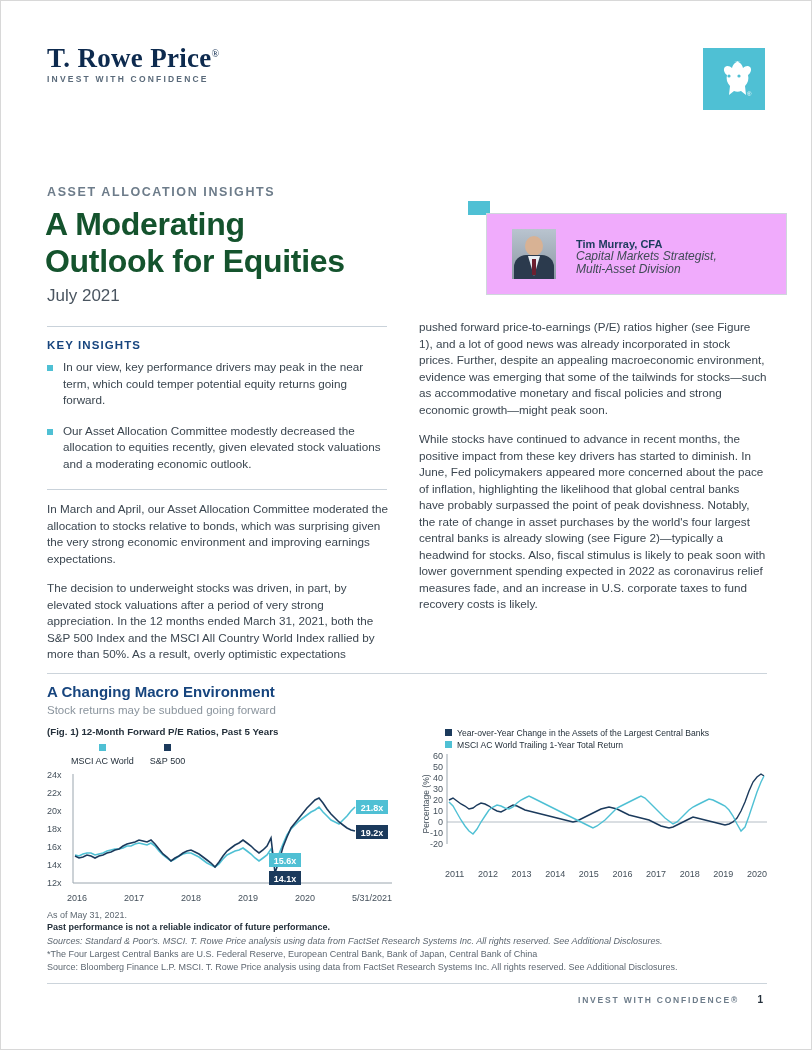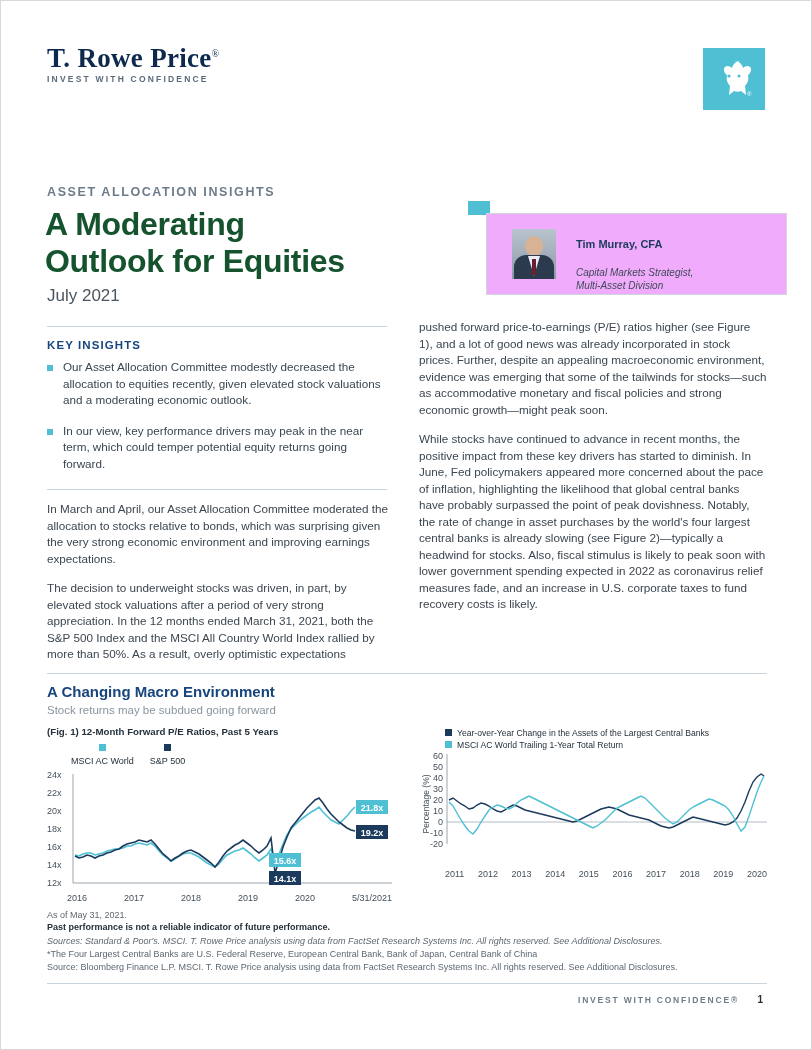--- a/index.html
+++ b/index.html
@@ -80,21 +80,21 @@
     position:absolute;left:16px;top:27px;width:12px;height:20px;background:#e8eef3;
     clip-path:polygon(0 0,100% 0,50% 100%);
   }
   .author-photo .tie{
     position:absolute;left:20px;top:30px;width:4px;height:16px;background:#6b2030;
   }
   .author-name{
     position:absolute;left:89px;top:24px;font-size:11px;font-weight:bold;color:#1b3a5c;
   }
   .author-role{
-    position:absolute;left:89px;top:52px;font-size:10px;line-height:13px;color:#3f4a55;font-style:italic;
+    position:absolute;left:89px;top:36px;font-size:12px;line-height:13px;color:#3f4a55;font-style:italic;
   }
 
   
   .ki-rule{position:absolute;left:46px;width:340px;height:1px;background:#c9d2da;}
   .ki-rule.top{top:325px;}
   .ki-rule.bottom{top:488px;}
   .ki-title{
     position:absolute;left:46px;top:338px;font-size:11.5px;font-weight:bold;
     letter-spacing:1.1px;color:#17457e;
   }
@@ -191,22 +191,22 @@
     <div class="author-name">Tim Murray, CFA</div>
     <div class="author-role">
       <span>Capital Markets Strategist,</span><br>
       <span>Multi-Asset Division</span>
     </div>
   </div>
 
   <div class="ki-rule top"></div>
   <div class="ki-title">KEY INSIGHTS</div>
   <div class="ki-list">
+    <div class="ki-item">In our view, key performance drivers may peak in the near term, which could temper potential equity returns going forward.</div>
     <div class="ki-item">Our Asset Allocation Committee modestly decreased the allocation to equities recently, given elevated stock valuations and a moderating economic outlook.</div>
-    <div class="ki-item">In our view, key performance drivers may peak in the near term, which could temper potential equity returns going forward.</div>
   </div>
   <div class="ki-rule bottom"></div>
 
   <div class="col col-left">
     <p>In March and April, our Asset Allocation Committee moderated the allocation to stocks relative to bonds, which was surprising given the very strong economic environment and improving earnings expectations.</p>
     <p>The decision to underweight stocks was driven, in part, by elevated stock valuations after a period of very strong appreciation. In the 12 months ended March 31, 2021, both the S&amp;P 500 Index and the MSCI All Country World Index rallied by more than 50%. As a result, overly optimistic expectations</p>
   </div>
   <div class="col col-right">
     <p>pushed forward price-to-earnings (P/E) ratios higher (see Figure 1), and a lot of good news was already incorporated in stock prices. Further, despite an appealing macroeconomic environment, evidence was emerging that some of the tailwinds for stocks—such as accommodative monetary and fiscal policies and strong economic growth—might peak soon.</p>
     <p>While stocks have continued to advance in recent months, the positive impact from these key drivers has started to diminish. In June, Fed policymakers appeared more concerned about the pace of inflation, highlighting the likelihood that global central banks have probably surpassed the point of peak dovishness. Notably, the rate of change in asset purchases by the world's four largest central banks is already slowing (see Figure 2)—typically a headwind for stocks. Also, fiscal stimulus is likely to peak soon with lower government spending expected in 2022 as coronavirus relief measures fade, and an increase in U.S. corporate taxes to fund recovery costs is likely.</p>

